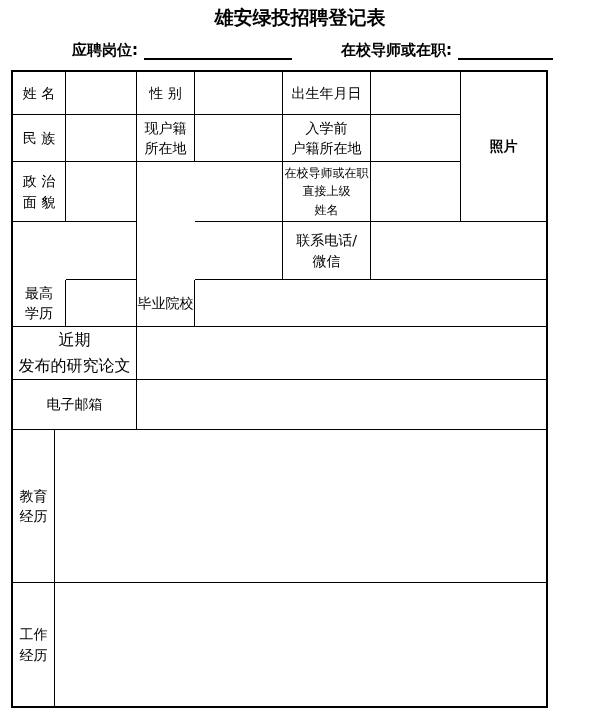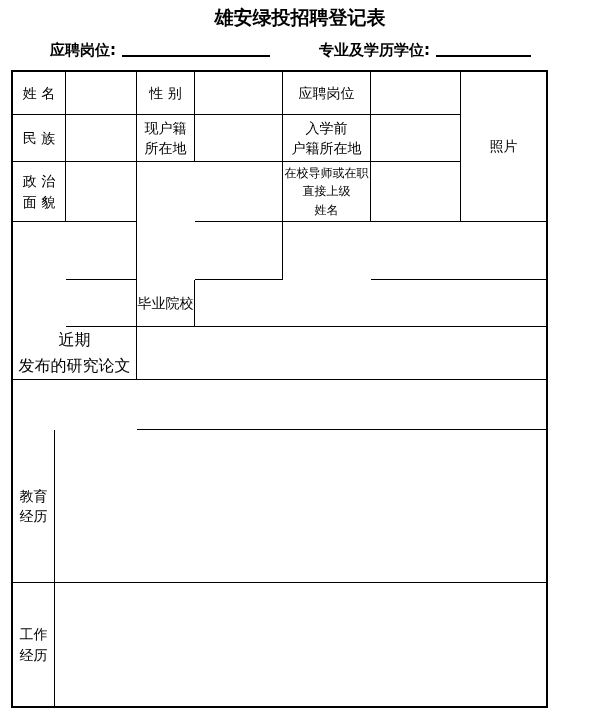--- a/index.html
+++ b/index.html
@@ -15,23 +15,23 @@
     position: absolute;
     top: 5px; left: 0; right: 0;
     text-align: center;
     font-size: 19px;
     font-weight: bold;
   }
 
   .subheader {
     position: absolute;
     top: 41px; left: 0; right: 0;
-    padding-left: 50px;
+    padding-left: 72px;
     display: flex;
-    align-items: flex-start;
+    align-items: flex-end;
     font-size: 15px;
     font-weight: bold;
     white-space: nowrap;
   }
   .fill-line {
     display: inline-block;
     height: 16px;
     border-bottom: 2px solid #000;
     margin-left: 6px;
   }
@@ -55,46 +55,46 @@
     border-bottom: 1px solid #000;
     display: flex;
     align-items: center;
     justify-content: center;
     text-align: center;
     white-space: pre-line;
     font-size: 14px;
     line-height: 1.45;
     overflow: hidden;
   }
-  .cell.lc { border-right: none; }
+  .cell.lc { border-right: none; font-weight: bold; }
   .cell.lr { border-bottom: none; }
 
   .small-label { font-size: 10px; font-weight: bold; line-height: 1.7; }
   .mid-label   { font-size: 12px; line-height: 1.55; }
   .thesis-label{ font-size: 16px; line-height: 1.6; }
 </style>
 </head>
 <body>
 
 <div class="title">雄安绿投招聘登记表</div>
 
 <div class="subheader">
   <span>应聘岗位:</span>
     <span class="fill-line position"></span>
-  <span class="group2">专业及学历学位:</span>
+  <span class="group2">在校导师或在职:</span>
     <span class="fill-line degree"></span>
 </div>
 
 <div class="form-grid">
 
   <div class="cell" style="grid-area:1/1/2/3">姓 名</div>
   <div class="cell" style="grid-area:1/3/2/4"></div>
   <div class="cell" style="grid-area:1/4/2/5">性 别</div>
   <div class="cell" style="grid-area:1/5/2/6"></div>
-  <div class="cell" style="grid-area:1/6/2/7">应聘岗位</div>
+  <div class="cell" style="grid-area:1/6/2/7">出生年月日</div>
   <div class="cell" style="grid-area:1/7/2/8"></div>
   <div class="cell lc" style="grid-area:1/8/4/9">照片</div>
 
   <div class="cell" style="grid-area:2/1/3/3">民 族</div>
   <div class="cell" style="grid-area:2/3/3/4"></div>
   <div class="cell" style="grid-area:2/4/3/5">现户籍
 所在地</div>
   <div class="cell" style="grid-area:2/5/3/6"></div>
   <div class="cell" style="grid-area:2/6/3/7">入学前
 户籍所在地</div>
@@ -104,30 +104,35 @@
 面 貌</div>
   <div class="cell" style="grid-area:3/3/4/4"></div>
   <div class="cell" style="grid-area:3/5/4/6"></div>
   <div class="cell mid-label" style="grid-area:3/6/4/7">在校导师或在职
 直接上级
 姓名</div>
   <div class="cell" style="grid-area:3/7/4/8"></div>
 
   <div class="cell" style="grid-area:4/3/5/4"></div>
   <div class="cell" style="grid-area:4/5/5/6"></div>
+  <div class="cell" style="grid-area:4/6/5/7">联系电话/
+微信</div>
   <div class="cell lc" style="grid-area:4/7/5/9"></div>
 
+  <div class="cell" style="grid-area:5/1/6/3">最高
+学历</div>
   <div class="cell" style="grid-area:5/3/6/4"></div>
   <div class="cell" style="grid-area:5/4/6/5">毕业院校</div>
   <div class="cell lc" style="grid-area:5/5/6/9"></div>
 
   <div class="cell thesis-label" style="grid-area:6/1/7/4">毕业论文题目或近期
 发布的研究论文题目</div>
   <div class="cell lc" style="grid-area:6/4/7/9"></div>
 
+  <div class="cell" style="grid-area:7/1/8/4">电子邮箱</div>
   <div class="cell lc" style="grid-area:7/4/8/9"></div>
 
   <div class="cell" style="grid-area:8/1/9/2">教育
 经历</div>
   <div class="cell lc" style="grid-area:8/2/9/9"></div>
 
   <div class="cell lr" style="grid-area:9/1/10/2">工作
 经历</div>
   <div class="cell lc lr" style="grid-area:9/2/10/9"></div>
 

